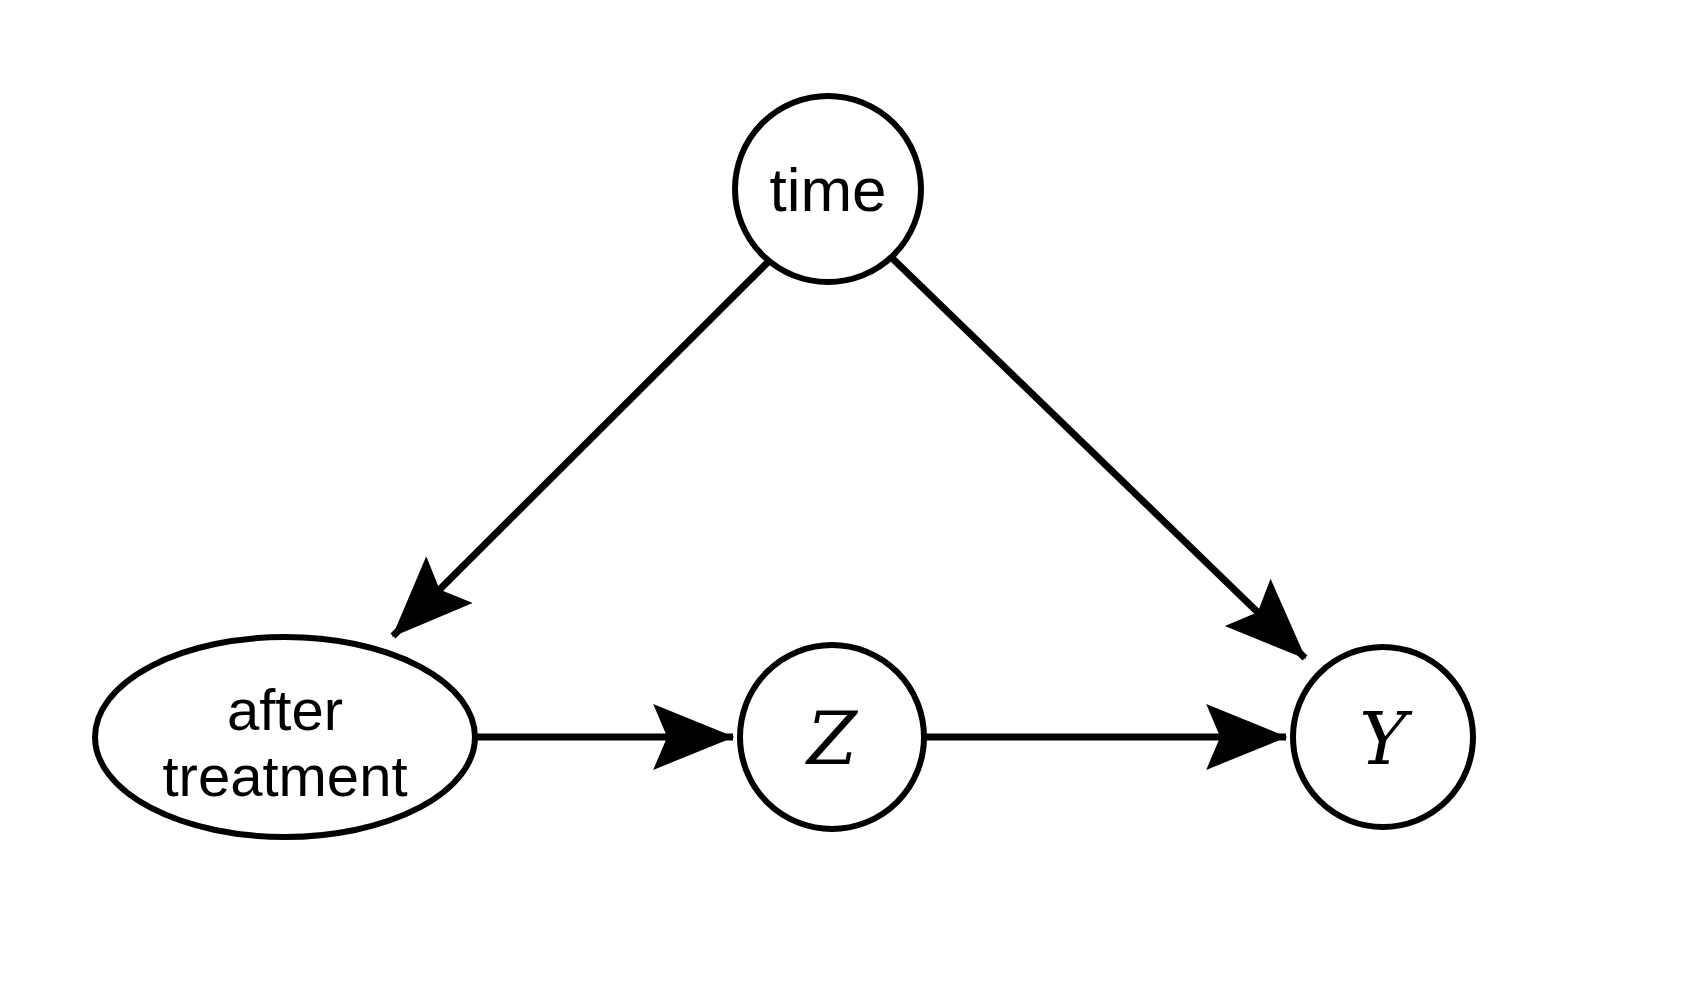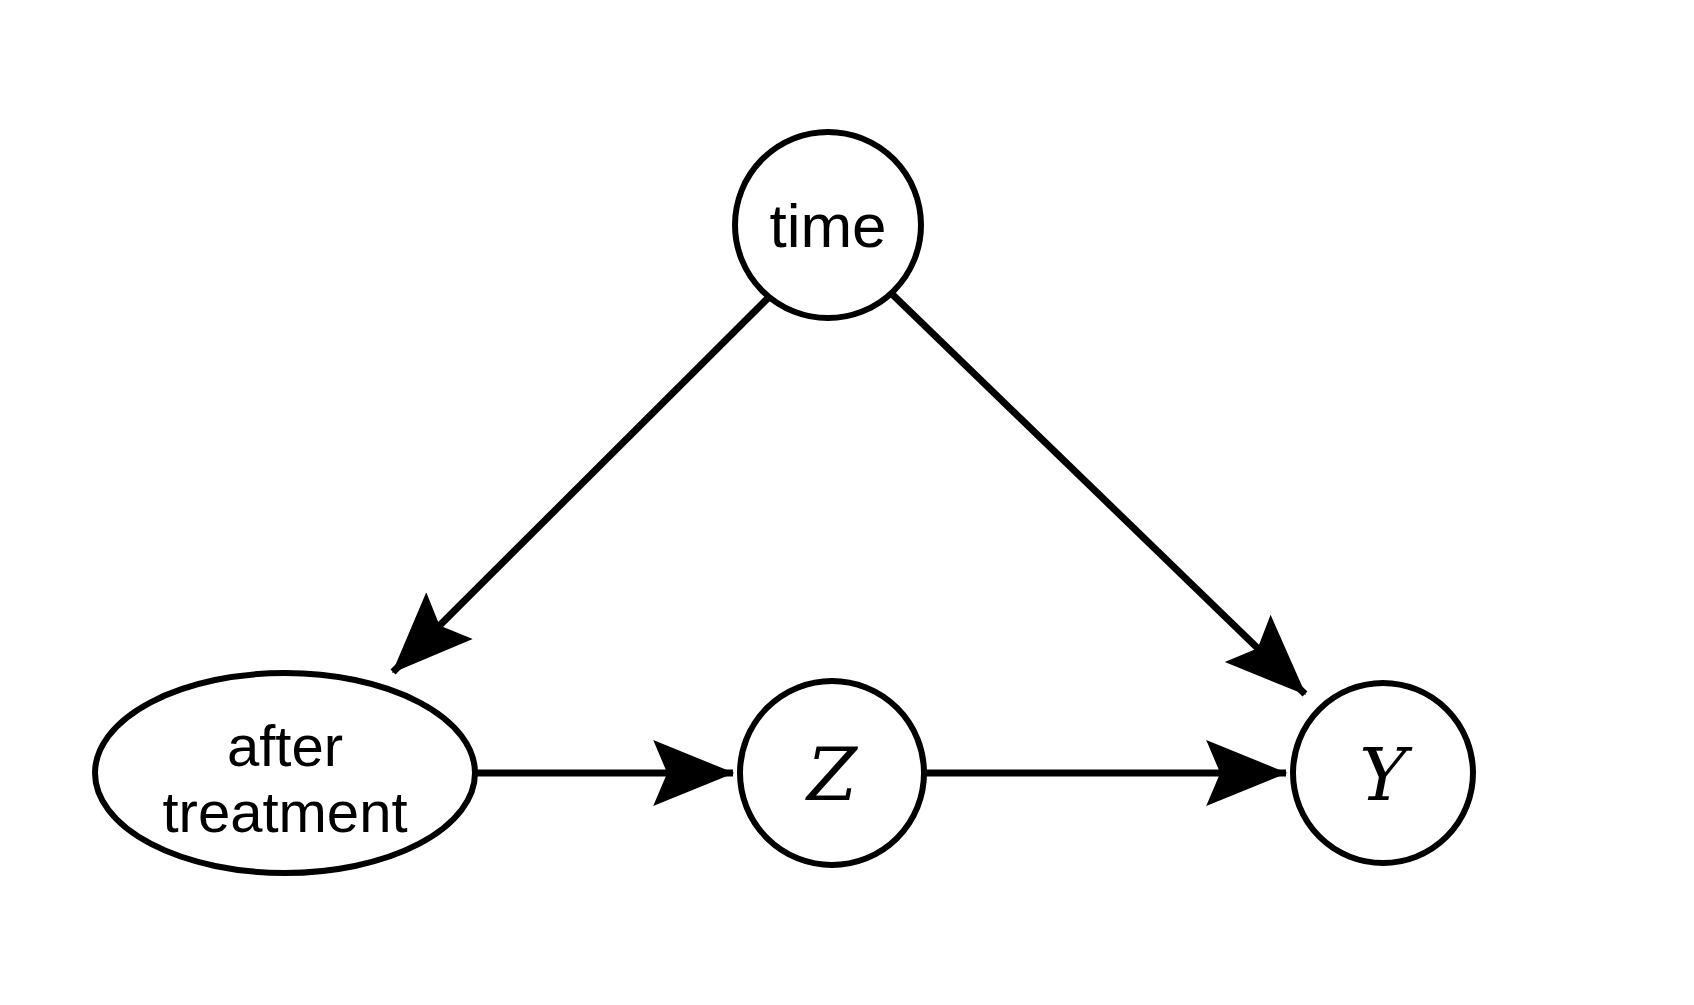--- a/index.html
+++ b/index.html
@@ -12,21 +12,20 @@
     width: 1694px;
     height: 1005px;
     font-family: "Liberation Sans", sans-serif;
     overflow: hidden;
   }
   #diagram-root {
     position: relative;
     width: 1694px;
     height: 747px;
     background: #ffffff;
-    margin-top: 36px;
   }
   svg#dag-svg {
     position: absolute;
     left: 0;
     top: 0;
     width: 1694px;
     height: 1005px;
     display: block;
   }
   .node-shape {

